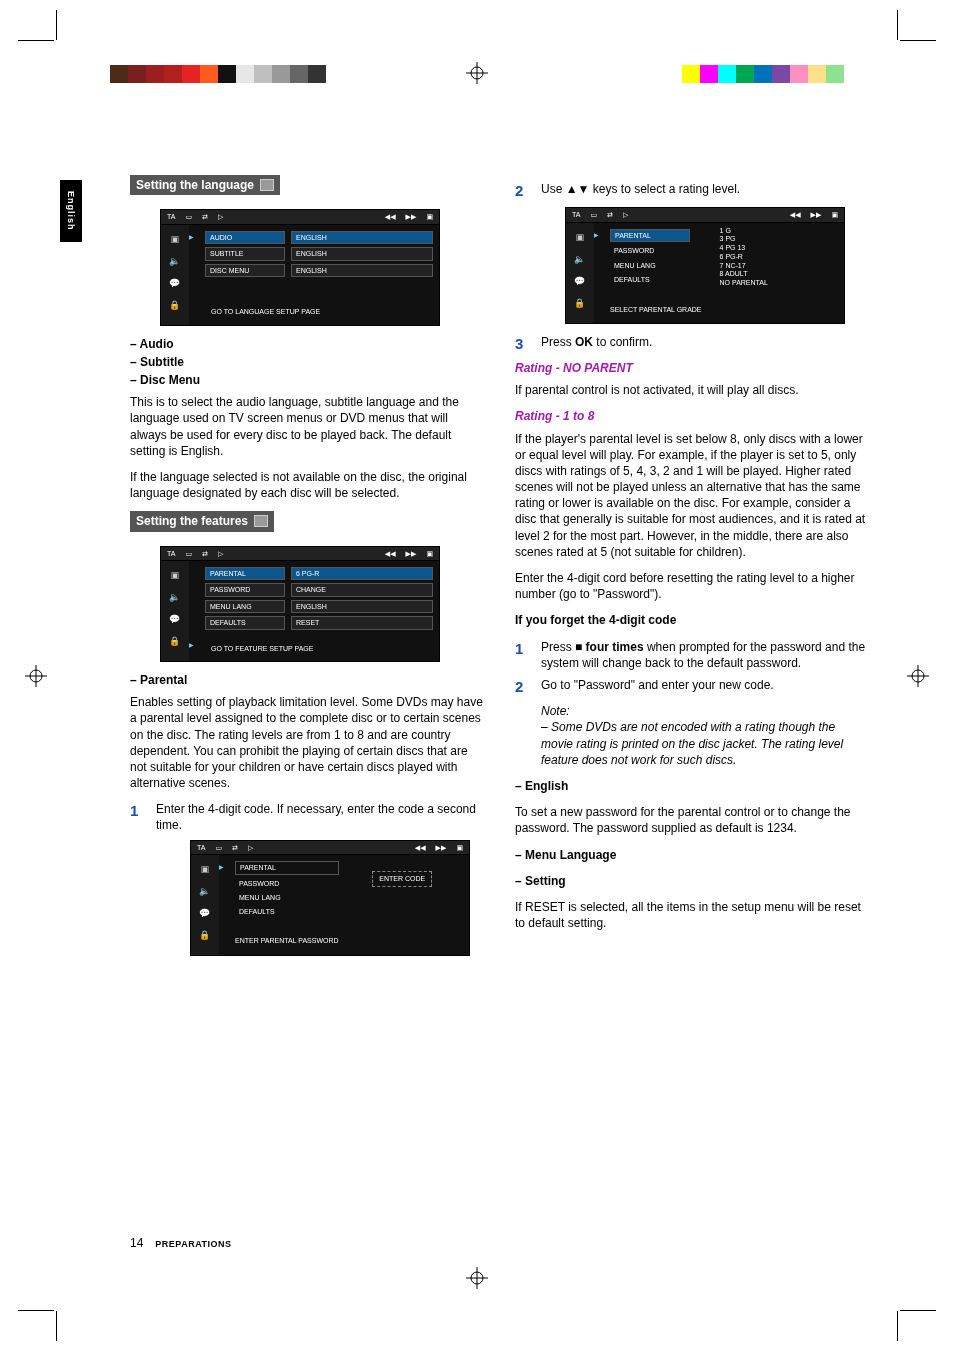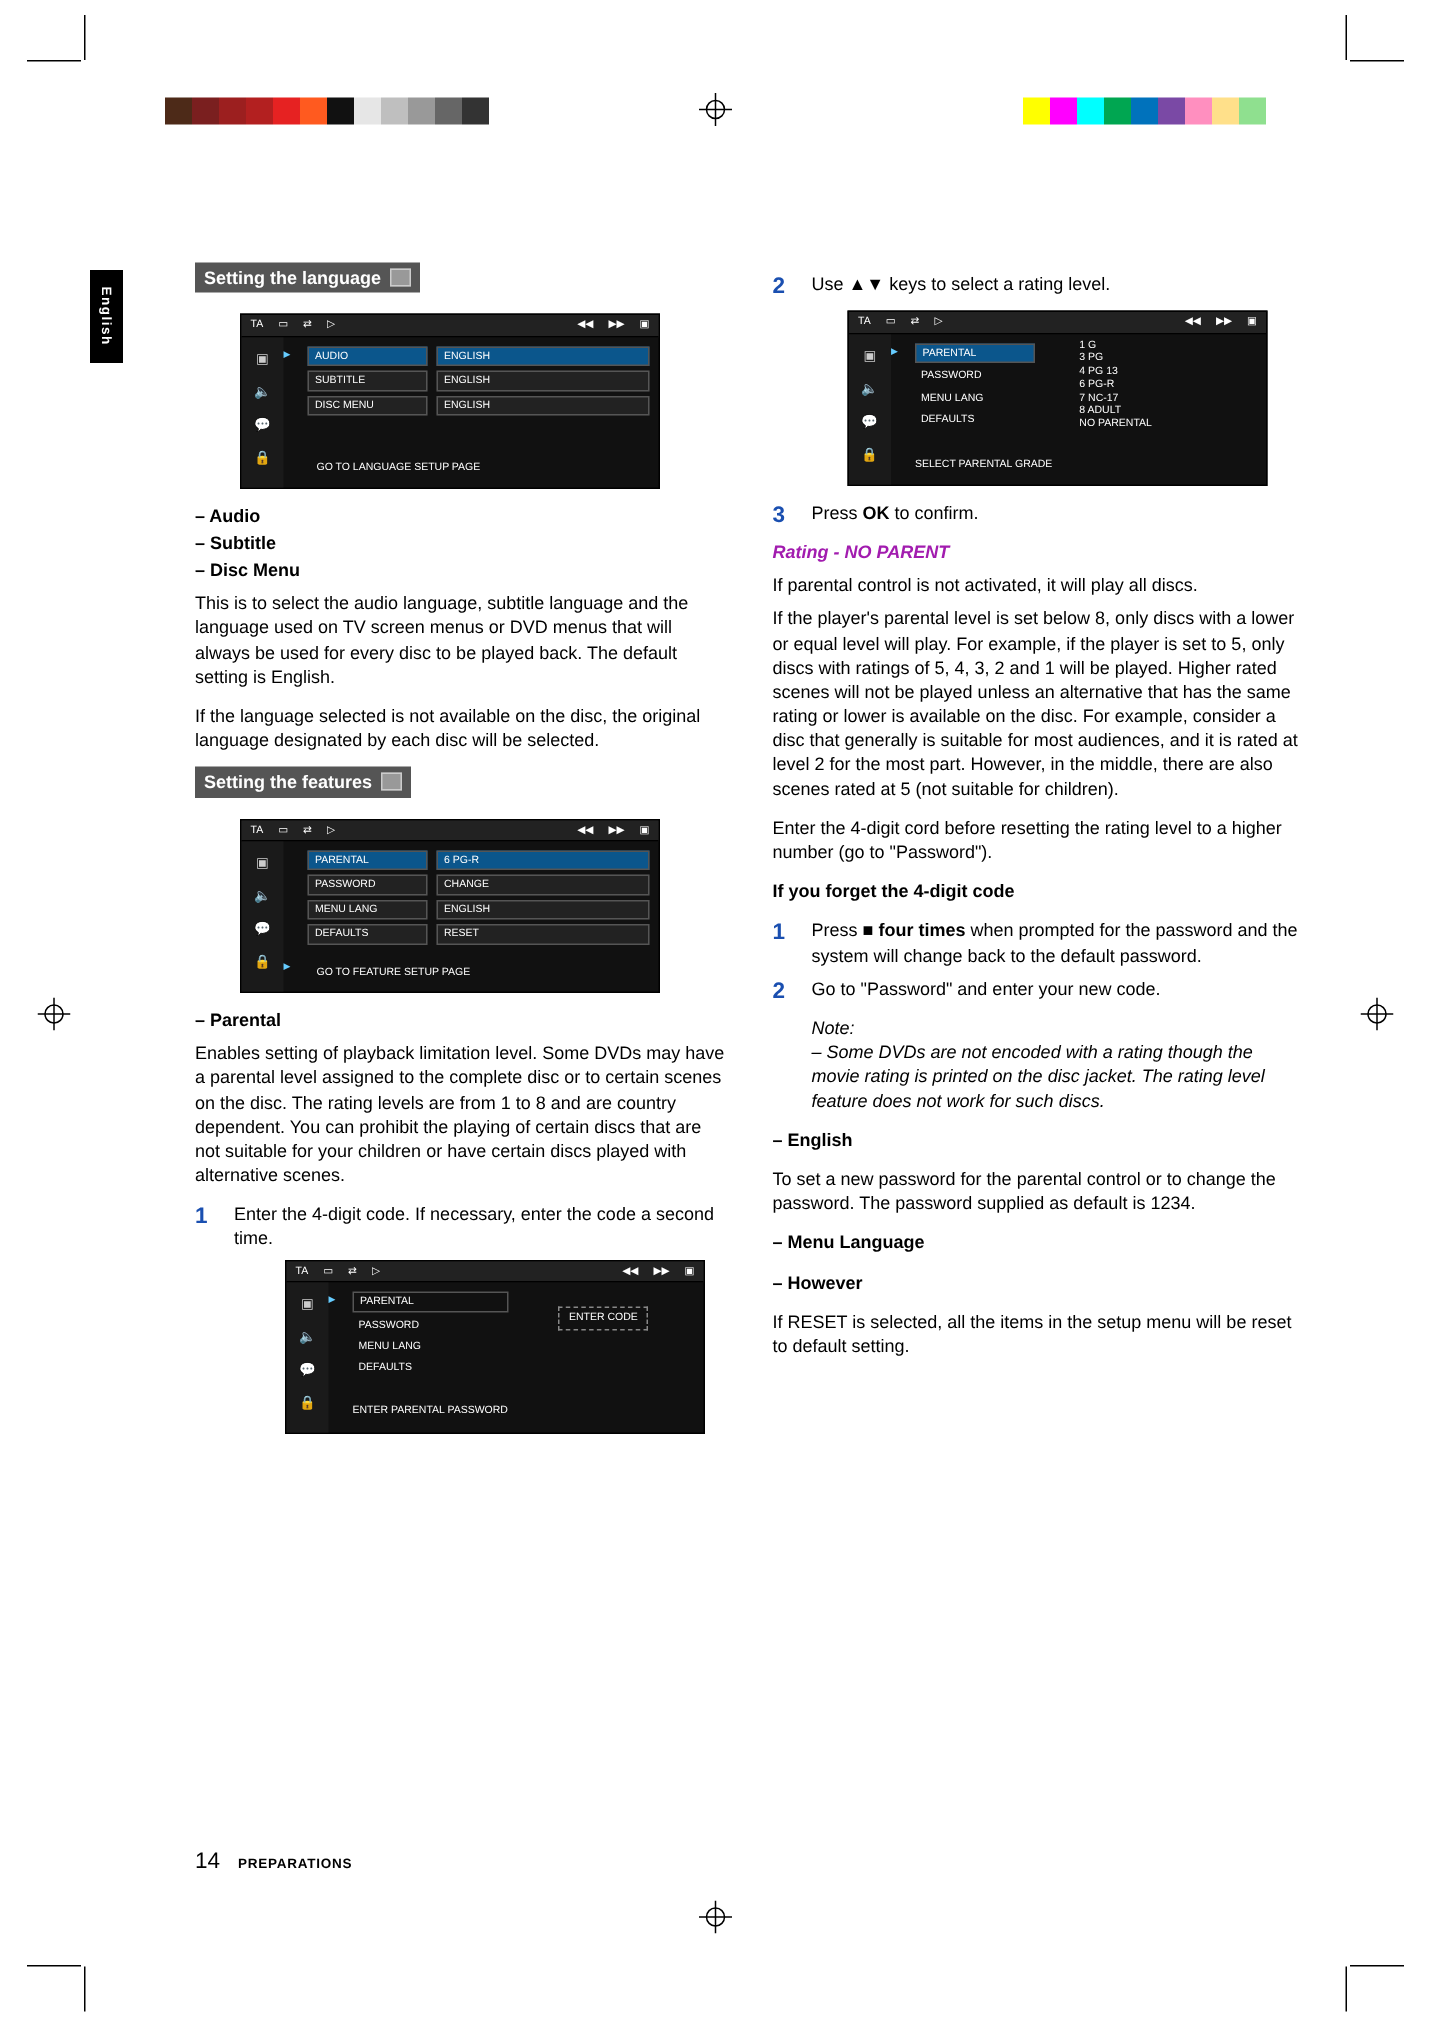--- a/index.html
+++ b/index.html
@@ -109,21 +109,21 @@
   .bullets li::before { content:"–  "; font-weight:bold;}
   .bullets li { font-weight:bold; margin:2px 0;}
   .sub-h { font-weight:bold; margin-top:10px;}
   .note { font-style:italic; }
   .blue-i { color:#a21caf; font-style:italic; font-weight:bold;}
 
   .footer {
     position:absolute; left:130px; bottom:100px;
     font-size:10px; display:flex; gap:12px; align-items:baseline;
   }
-  .footer .pg { font-weight:normal; font-size:15px;}
+  .footer .pg { font-weight:normal; font-size:12px;}
   .footer .sec { font-weight:bold; font-variant: small-caps; letter-spacing:0.5px; font-size:9px;}
   .sqicon { display:inline-block; width:14px; height:12px; background:#999; border:1px solid #ccc; vertical-align:middle;}
 </style>
 </head>
 <body>
 
 <div class="crop tl-h"></div>
 <div class="crop tl-v"></div>
 <div class="crop tr-h"></div>
 <div class="crop tr-v"></div>
@@ -384,20 +384,21 @@
     <div class="step">
       <div class="num">3</div>
       <div class="txt">
         <span>Press </span><b>OK</b><span> to confirm.</span>
       </div>
     </div>
 
     <p class="blue-i">Rating - NO PARENT</p>
     <p style="margin-top:-4px">If parental control is not activated, it will play all discs.</p>
 
+    <p class="blue-i">Rating - 1 to 8</p>
     <p style="margin-top:-4px">If the player's parental level is set below 8, only discs with a lower or equal level will play. For example, if the player is set to 5, only discs with ratings of 5, 4, 3, 2 and 1 will be played.  Higher rated scenes will not be played unless an alternative that has the same rating or lower is available on the disc. For example, consider a disc that generally is suitable for most audiences, and it is rated at level 2 for the most part. However, in the middle, there are also scenes rated at 5 (not suitable for children).</p>
 
     <p>Enter the 4-digit cord before resetting the rating level to a higher number (go to "Password").</p>
 
     <p class="sub-h">If you forget the 4-digit code</p>
     <div class="step">
       <div class="num">1</div>
       <div class="txt">
         <span>Press </span><span>■</span><b> four times</b><span> when prompted for the password and the system will change back to the default password.</span>
       </div>
@@ -410,21 +411,21 @@
     <p class="note" style="margin-left:26px">
       <span>Note:</span><br>
       <span>–   Some DVDs are not encoded with a rating though the movie rating is printed on the disc jacket.  The rating level feature does not work for such discs.</span>
     </p>
 
     <p class="sub-h">–   English</p>
     <p>To set a new password for the parental control or to change the password.  The password supplied as default is 1234.</p>
 
     <p class="sub-h">–   Menu Language</p>
 
-    <p class="sub-h">–   However</p>
+    <p class="sub-h">–   Setting</p>
     <p>If RESET is selected, all the items in the setup menu will be reset to default setting.</p>
   </div>
 </div>
 
 <div class="footer">
   <span class="pg">14</span>
   <span class="sec">PREPARATIONS</span>
 </div>
 
 </body></html>

